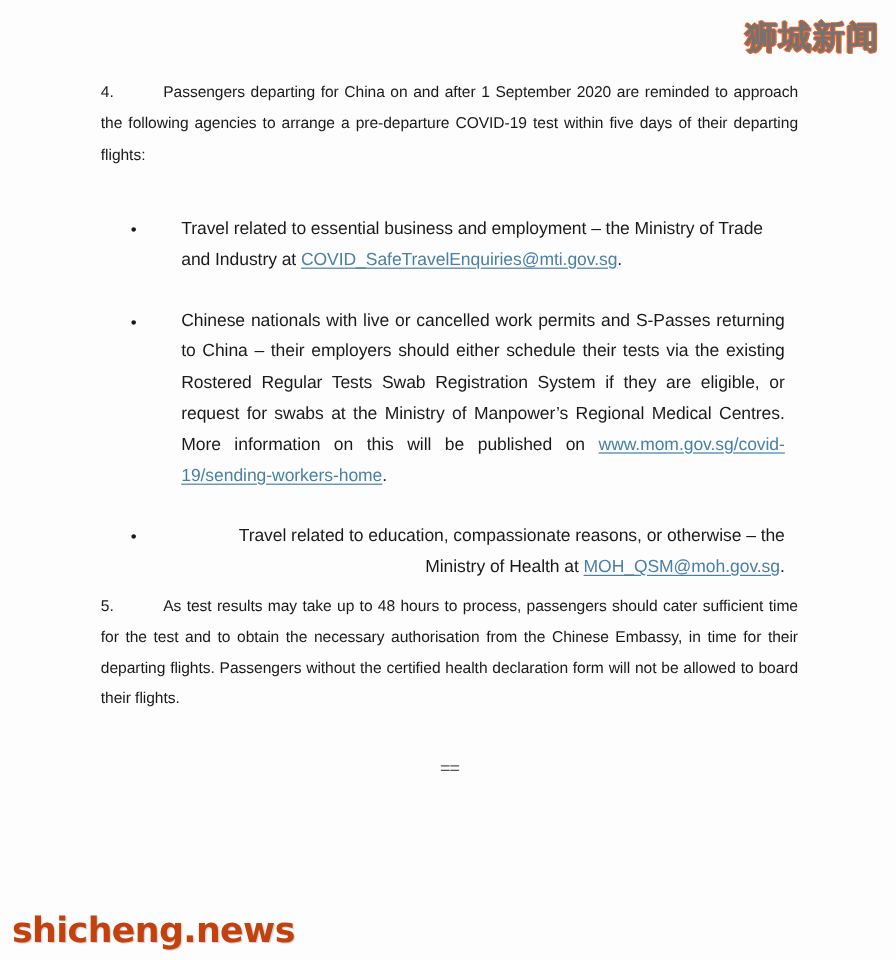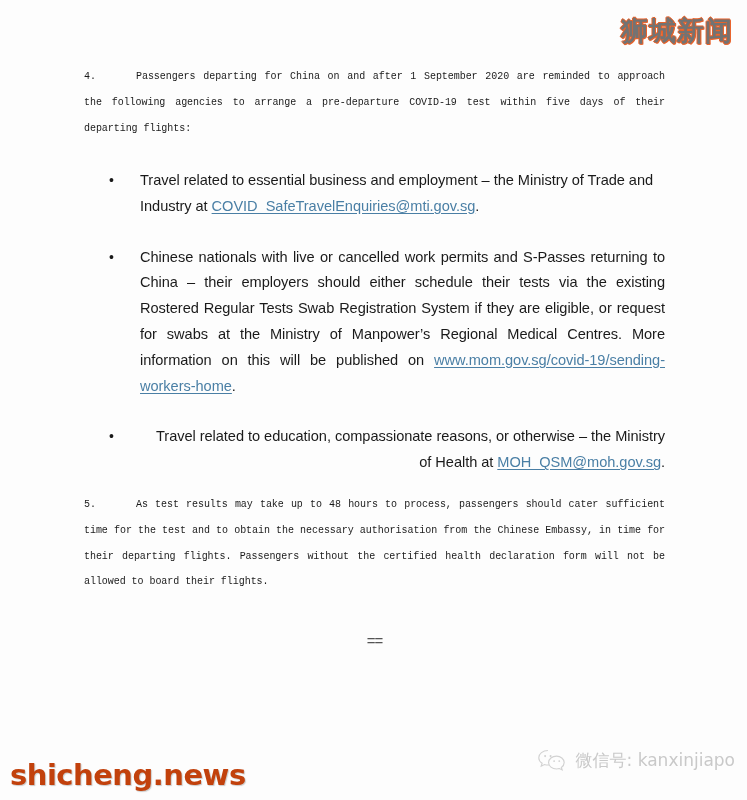--- a/index.html
+++ b/index.html
@@ -20,27 +20,26 @@
     background: #fdfdfd;
   }
   .doc-body {
     position: absolute;
     left: 84px;
     top: 0;
     width: 581px;
   }
   p.para {
     margin: 0;
-    font-size: 10px;
+    font-size: 13px;
     line-height: 25.8px;
     color: #1a1a1a;
     text-align: justify;
     text-justify: inter-word;
     letter-spacing: -0.05px;
-    font-family: Liberation Mono, monospace;
   }
   .num {
     display: inline-block;
     width: 52px;
   }
   .para-4 {
     position: absolute;
     top: 64px;
     left: 0;
     width: 581px;
@@ -58,21 +57,21 @@
   }
   .bullet .dot {
     position: absolute;
     left: 25px;
     top: 0;
     font-size: 14px;
     line-height: 25.8px;
     color: #1a1a1a;
   }
   .bullet p {
-    margin: 0;
+    margin: 11px;
     font-size: 14.6px;
     line-height: 25.8px;
     color: #1a1a1a;
     text-align: justify;
     text-justify: inter-word;
     letter-spacing: -0.05px;
   }
   .bullet.last p {
     text-align: right;
   }
@@ -186,29 +185,14 @@
     </div>
 
     <div class="divider-mark">==</div>
 
   </div>
 
   <div class="wm-top">狮城新闻</div>
 
   <div class="wm-bottomleft">shicheng.news</div>
 
-  <div class="wm-wechat">
-    <span class="wechat-glyph">
-      <svg viewBox="0 0 34 26" width="30" height="24" aria-hidden="true">
-        <g fill="none" stroke="#d2d2d2" stroke-width="1.3">
-          <path d="M12.4 2.2C6.6 2.2 2 5.9 2 10.4c0 2.5 1.5 4.8 3.8 6.3L4.8 20l3.6-1.9c1.2.4 2.6.6 4 .6.4 0 .8 0 1.2-.1"></path>
-          <path d="M22.2 8.6c-5 0-9.1 3.3-9.1 7.3 0 4 4.1 7.3 9.1 7.3 1.1 0 2.2-.2 3.2-.5l3.1 1.6-.9-2.8c1.9-1.3 3.2-3.3 3.2-5.6 0-4-4.1-7.3-8.6-7.3z"></path>
-        </g>
-        <circle cx="9.2" cy="8.6" r="1.15" fill="#d2d2d2"></circle>
-        <circle cx="15.4" cy="8.6" r="1.15" fill="#d2d2d2"></circle>
-        <circle cx="19.4" cy="14.2" r="1.05" fill="#d2d2d2"></circle>
-        <circle cx="25.2" cy="14.2" r="1.05" fill="#d2d2d2"></circle>
-      </svg>
-    </span>
-    <span>微信号: kanxinjiapo</span>
-  </div>
 
 </div>
 
 </body></html>

